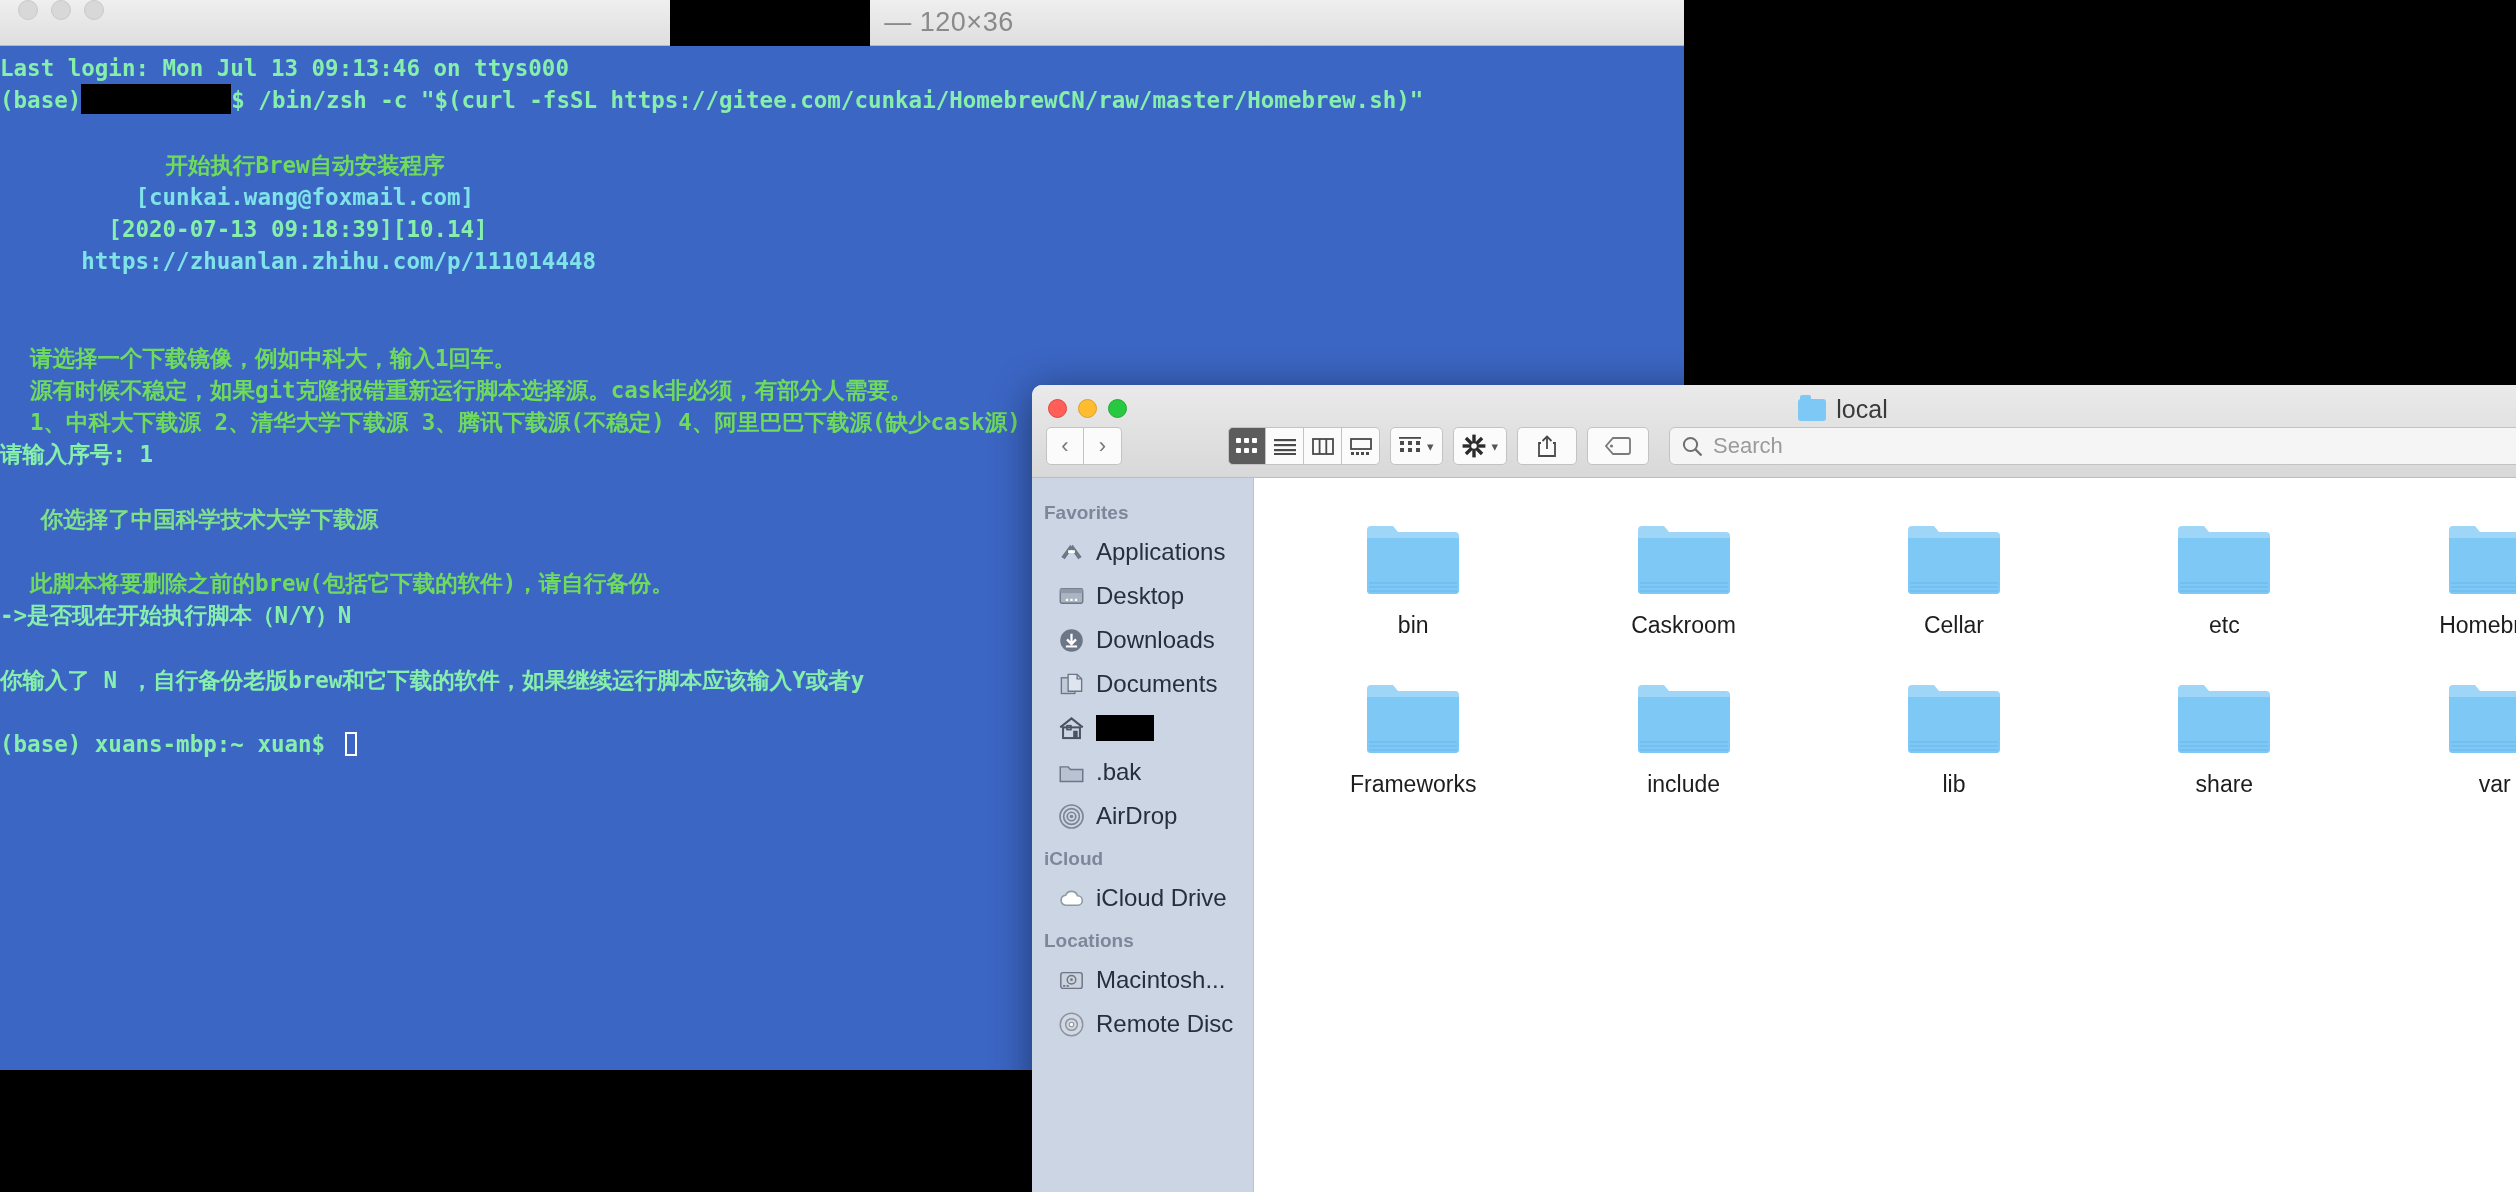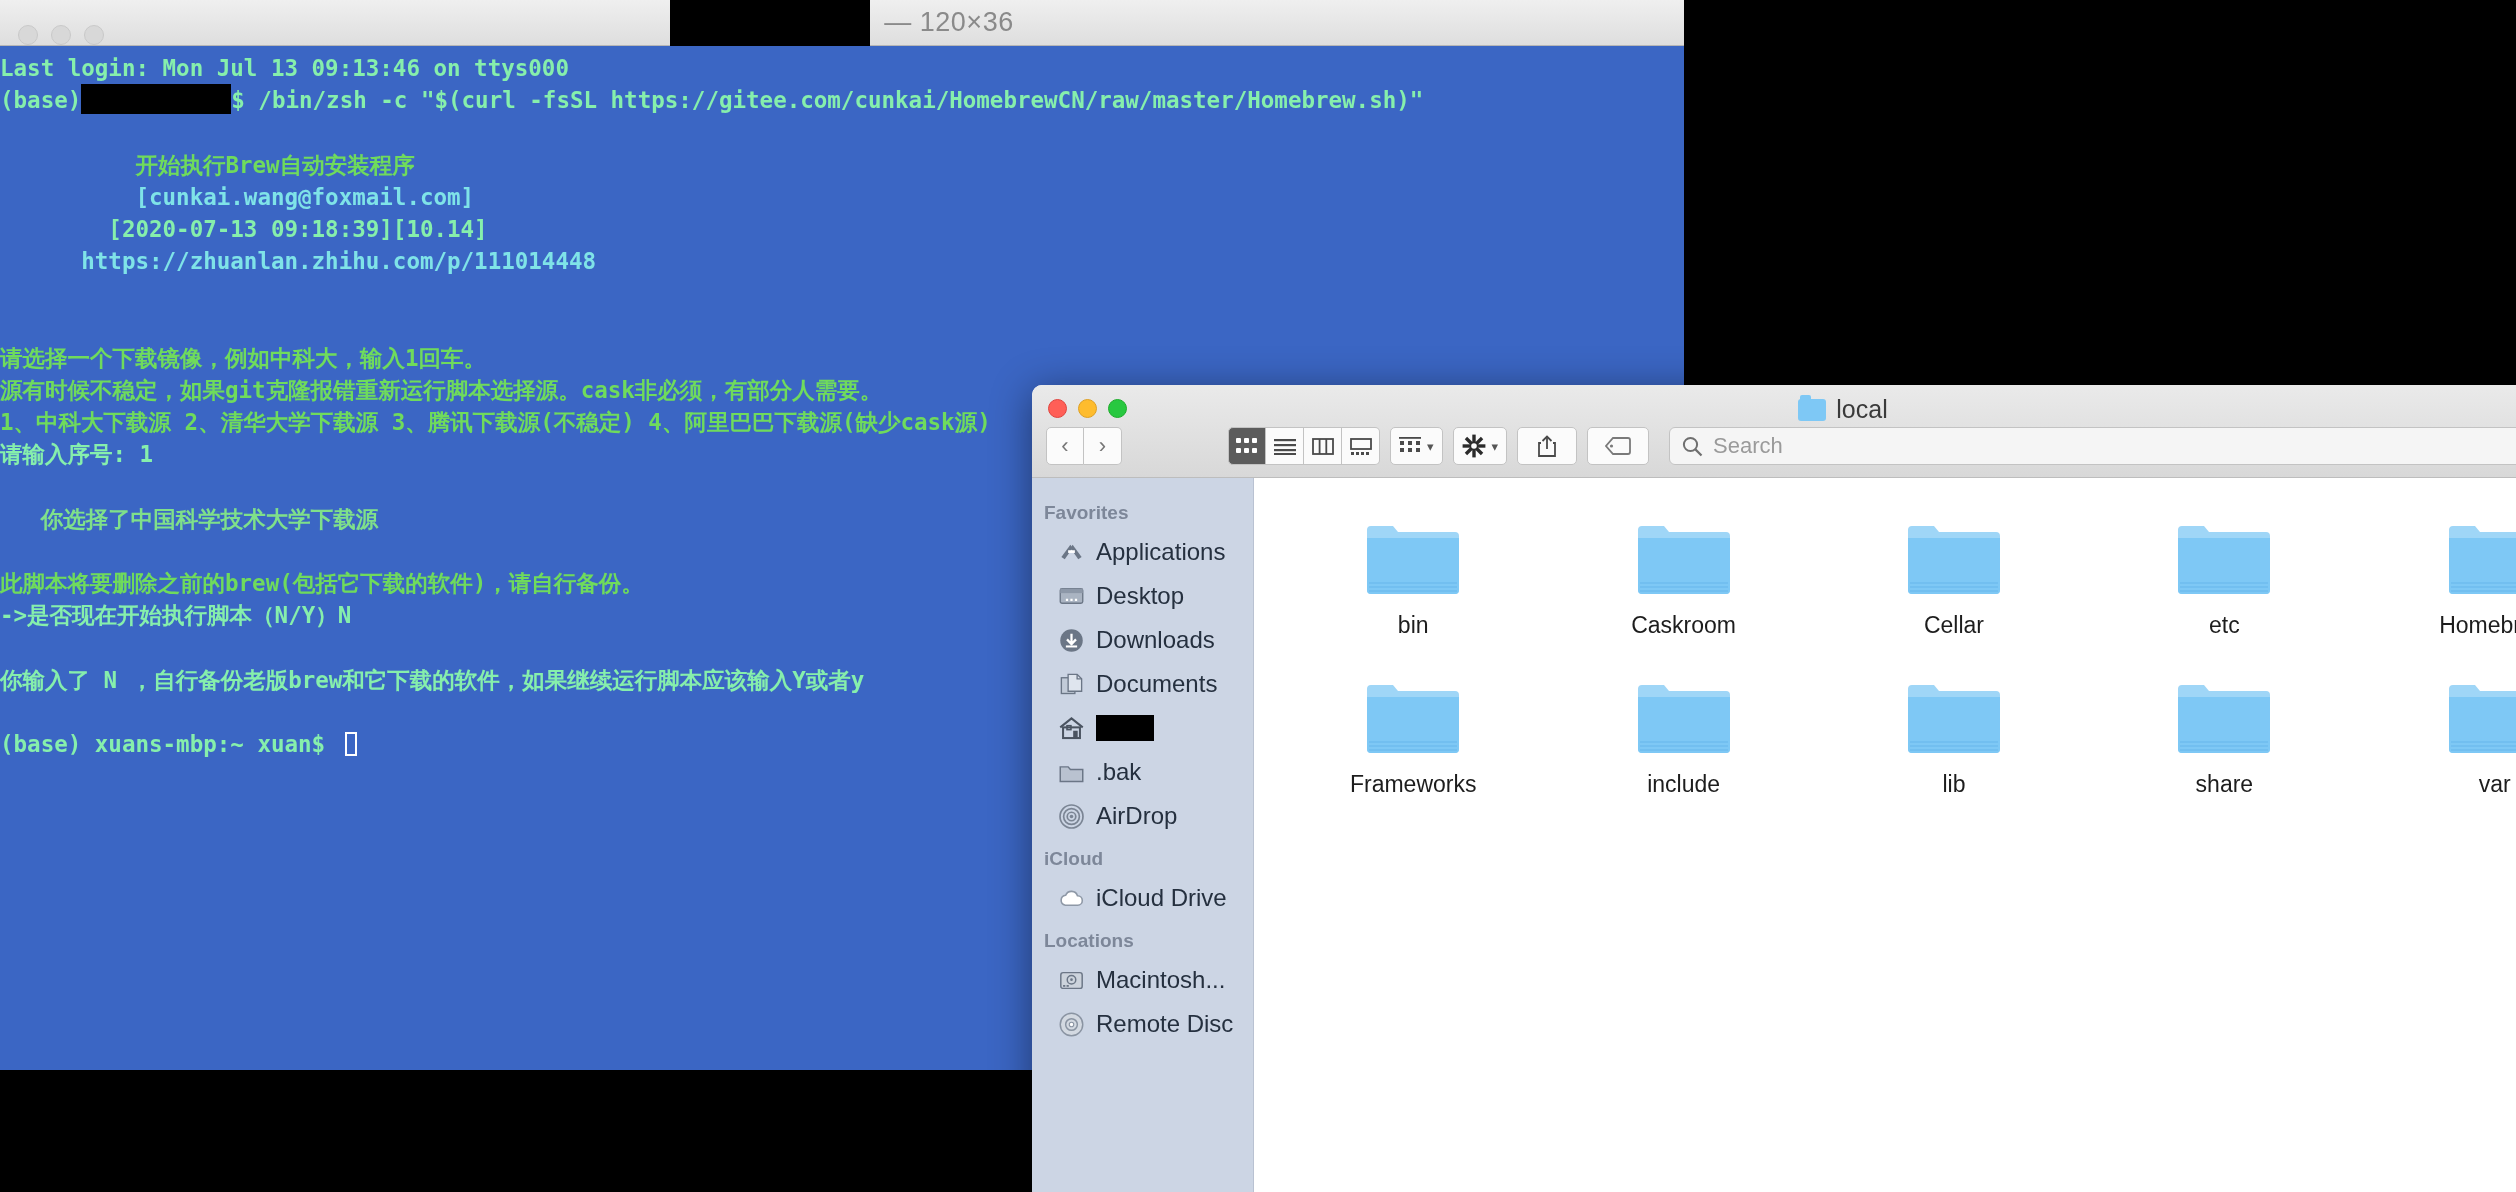--- a/index.html
+++ b/index.html
@@ -16,21 +16,21 @@
     position: absolute; left: 0; top: 0;
     width: 1684px; height: 1070px;
     background: #3B66C4;
     overflow: hidden;
   }
   .term-titlebar {
     position: relative;
     height: 46px;
     background: linear-gradient(#efefef, #dedede);
     border-bottom: 1px solid #b6b6b6;
-    display: flex; align-items: flex-end;
+    display: flex; align-items: flex-start;
   }
   .tl-lights { display: flex; gap: 13px; margin-left: 18px; }
   .tl-light {
     width: 20px; height: 20px; border-radius: 50%;
     background: #d8d8d8; border: 1px solid #c9c9c9;
   }
   .term-title-wrap {
     position: absolute; left: 0; right: 0; top: 0; bottom: 0;
     display: flex; align-items: center; justify-content: center;
     gap: 0px;
@@ -45,21 +45,21 @@
   .term-body {
     padding: 6px 0 0 0;
     font-family: "DejaVu Sans Mono", "Liberation Mono", monospace;
     font-size: 22.5px;
     line-height: 32.2px;
     white-space: pre;
     font-weight: bold;
   }
   .term-line { height: 32.2px; padding-left: 0px; }
   .c-white  { color: #86efac; }
-  .c-green  { color: #6FDB5C; }
+  .c-green  { color: #6FDB5C; margin-left: 30px; }
   .c-cyan   { color: #7FE3E8; }
   .c-lgreen { color: #7FE08A; }
   .redact-inline {
     display: inline-block; background:#000;
     vertical-align: -6px;
   }
   .cursor {
     display:inline-block; width: 12px; height: 24px;
     border: 2px solid #ffffff; vertical-align: -4px;
     margin-left: 6px;

